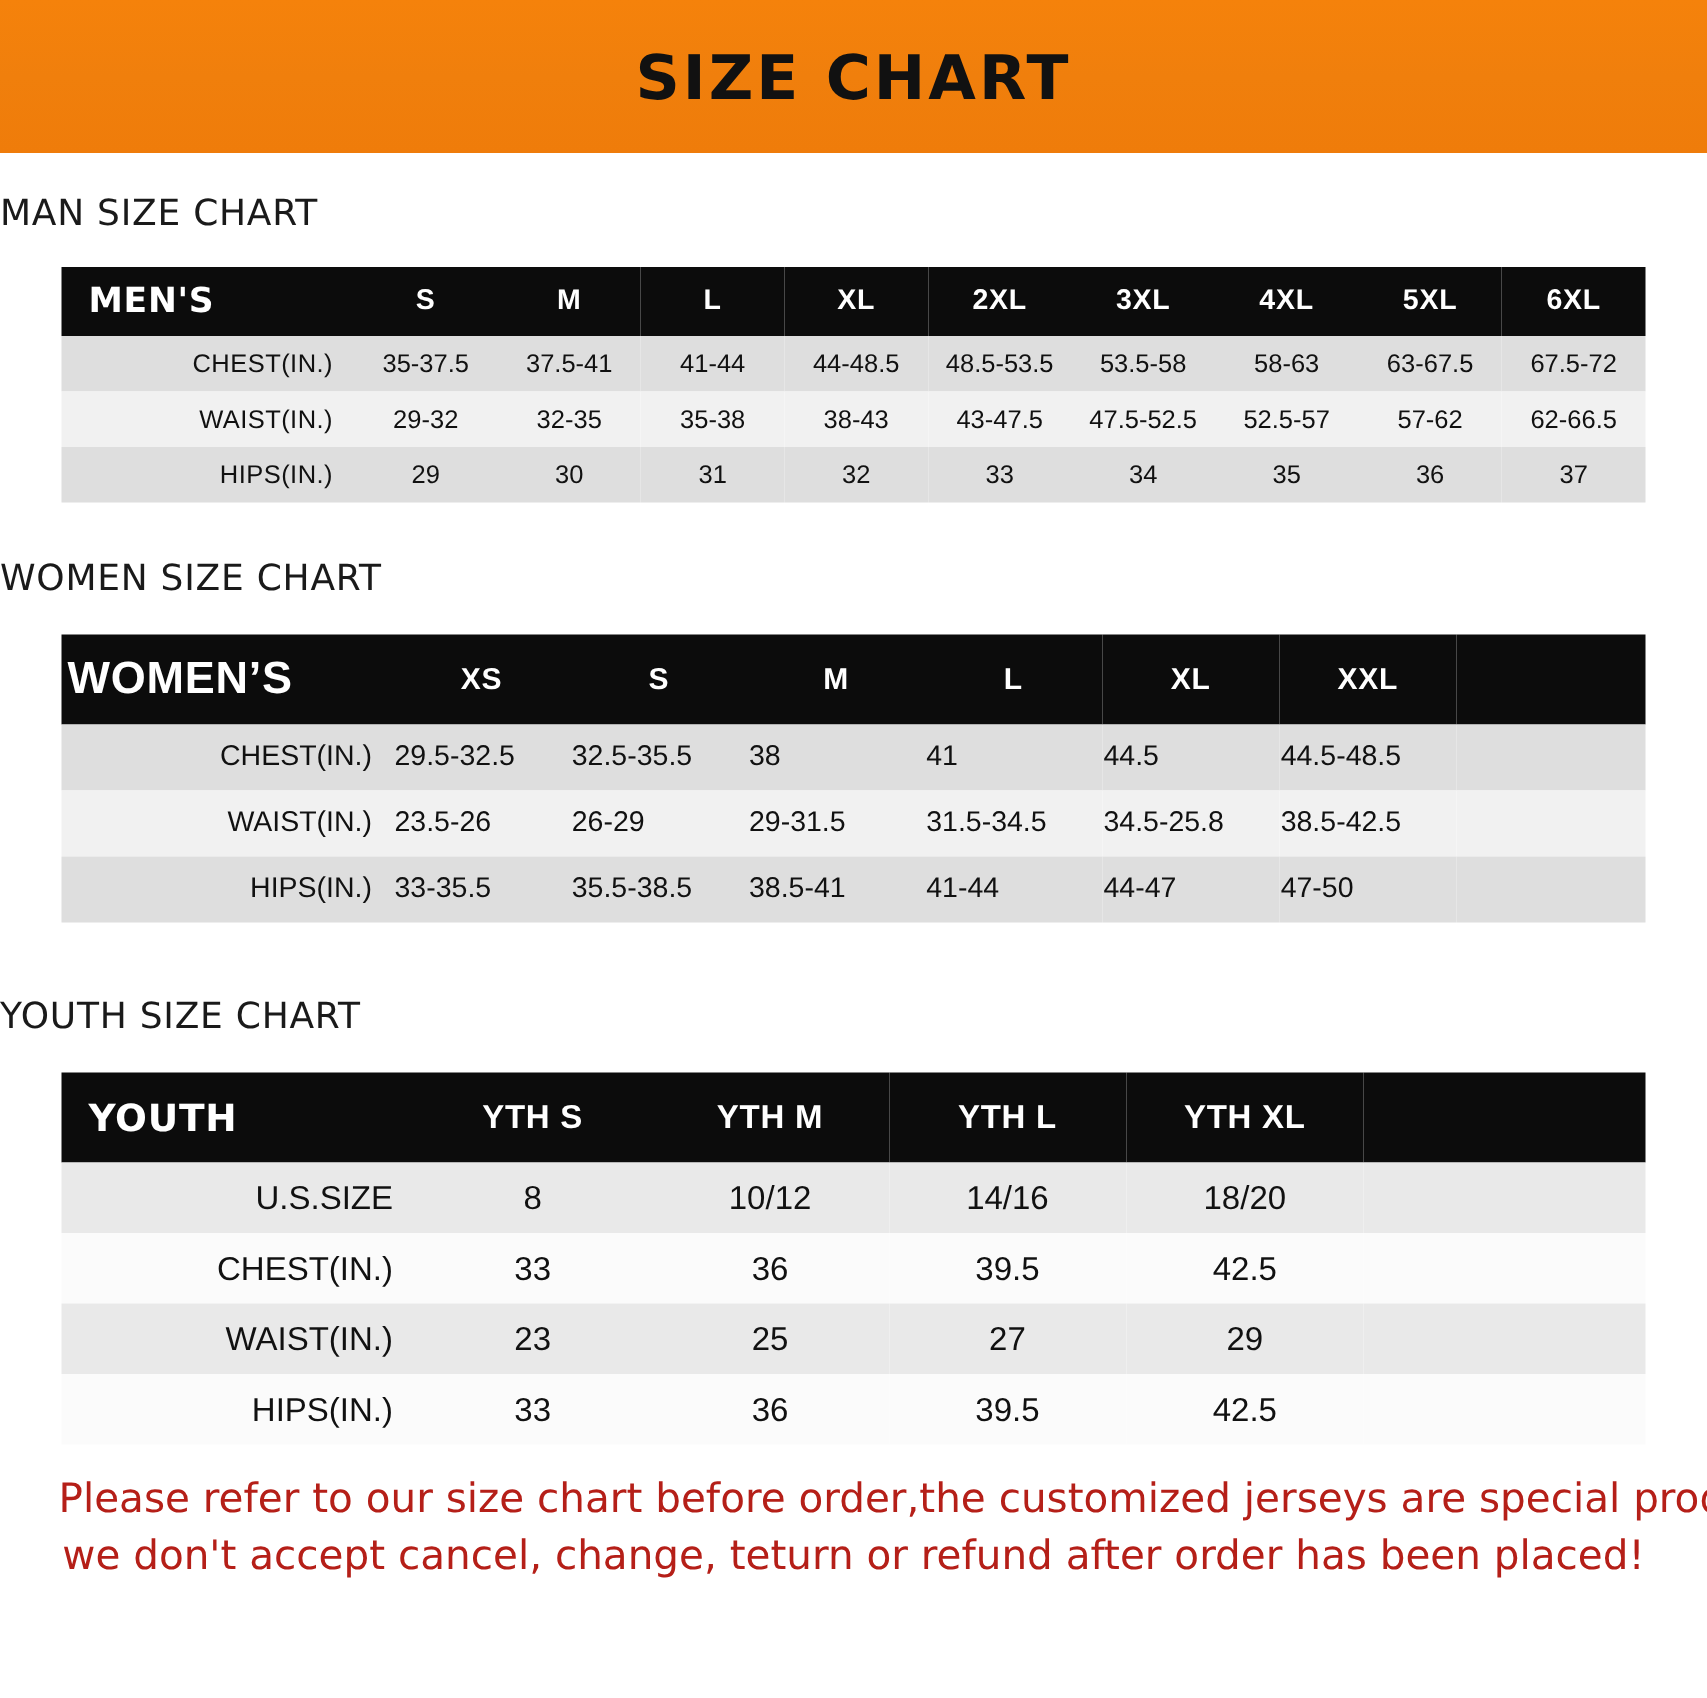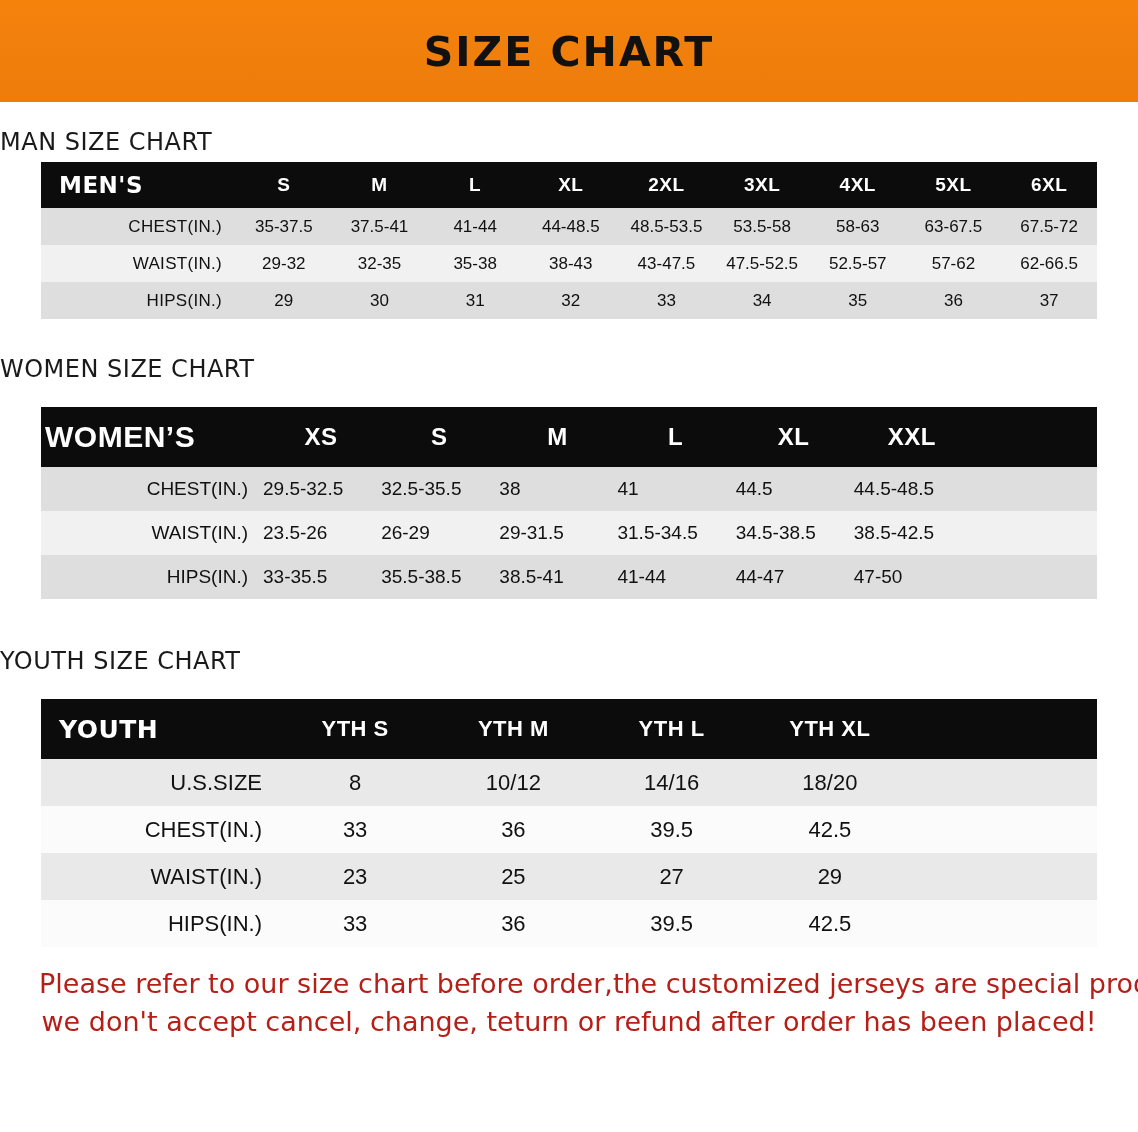--- a/index.html
+++ b/index.html
@@ -47,21 +47,21 @@
     border-collapse: collapse;
     table-layout: fixed;
   }
   .tbl-wrap {
     display: flex;
     justify-content: center;
   }
   
   .men-table {
     width: 1056px;
-    margin-top: 6px;
+    margin-top: 22px;
   }
   .men-table thead th {
     background: #0c0c0c;
     color: #ffffff;
     height: 44px;
     font-size: 19px;
     font-weight: bold;
     font-family: "Liberation Sans", sans-serif;
     letter-spacing: 0.5px;
   }
@@ -89,21 +89,21 @@
 
   
   .women-table {
     width: 1056px;
     margin-top: 24px;
   }
   .women-table thead th {
     background: #0c0c0c;
     color: #ffffff;
     height: 58px;
-    font-size: 24px;
+    font-size: 20px;
     font-weight: bold;
     letter-spacing: 0.5px;
   }
   .women-table thead th.rowhead {
     text-align: left;
     padding-left: 4px;
     font-size: 30px;
     font-family: Liberation Sans, sans-serif;
   }
   .women-table tbody td {
@@ -252,21 +252,21 @@
         <td>44.5</td>
         <td>44.5-48.5</td>
         <td></td>
       </tr>
       <tr>
         <td class="rowlabel">WAIST(IN.)</td>
         <td>23.5-26</td>
         <td>26-29</td>
         <td>29-31.5</td>
         <td>31.5-34.5</td>
-        <td>34.5-38.5</td>
+        <td>34.5-25.8</td>
         <td>38.5-42.5</td>
         <td></td>
       </tr>
       <tr>
         <td class="rowlabel">HIPS(IN.)</td>
         <td>33-35.5</td>
         <td>35.5-38.5</td>
         <td>38.5-41</td>
         <td>41-44</td>
         <td>44-47</td>

